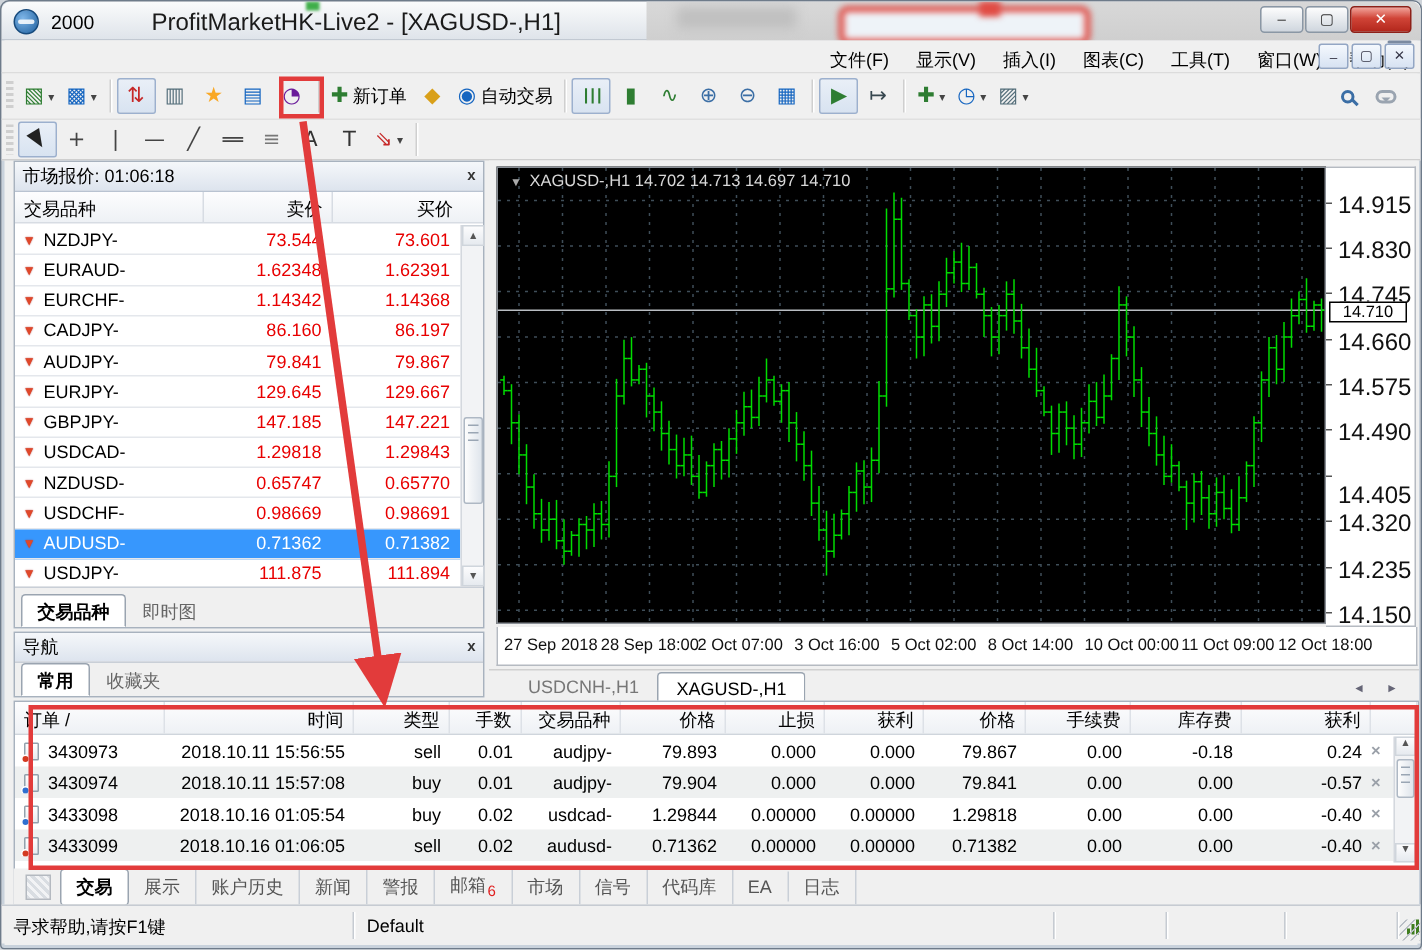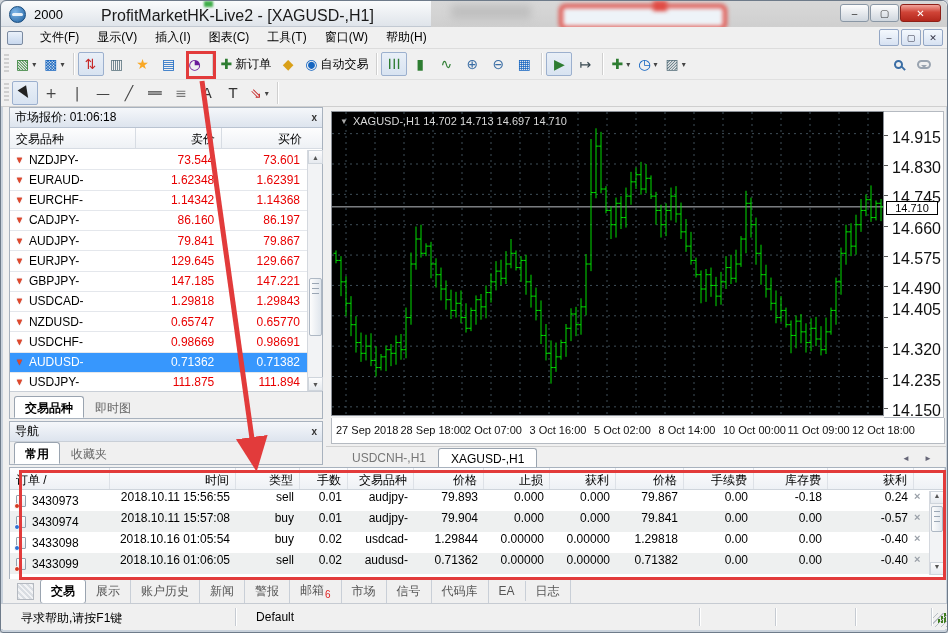--- a/index.html
+++ b/index.html
@@ -26,21 +26,21 @@
   .app-num { position:absolute; left:33px; top:6px; font-size:13px; }
   .win-title { position:absolute; left:100px; top:6px; font-size:16px; color:#1a1a1a; }
   .winbtns { position:absolute; right:8px; top:3px; display:flex; gap:1px; }
   .wbtn { width:29px; height:18px; border:1px solid #8a97a5; border-radius:3px;
     background:linear-gradient(#fdfdfd,#cfd6de); display:flex; align-items:center; justify-content:center;
     font-size:10px; color:#333; }
   .wbtn.close { width:41px; background:linear-gradient(#f2a49b,#d04437 45%,#b3271c); color:#fff; font-weight:bold; border-color:#8e2018;}
 
   
   .menubar { position:absolute; left:0; top:26px; width:948px; height:22px; background:#f0f0f0;
-    border-bottom:1px solid #dcdcdc; display:flex; align-items:center; }
+    border-bottom:1px solid #dcdcdc; display:flex; align-items:flex-end;flex-direction:column; }
   .menu-doc-icon { width:16px; height:14px; margin:0 8px 0 6px; border:1px solid #7b8aa0;
     background:linear-gradient(#eaf1fa,#c8d8ee); border-radius:2px; }
   .menu-item { padding:3px 9px; }
   .mdi-ctrls { position:absolute; right:6px; top:2px; display:flex; gap:2px; }
   .mdibtn { width:20px; height:17px; border:1px solid #93a6c4; border-radius:2px;
     background:linear-gradient(#f4f8fd,#d7e2f2); font-size:9px; display:flex; align-items:center; justify-content:center; color:#334; }
 
   
   .tb1 { position:absolute; left:0; top:48px; width:948px; height:31px; background:#f0f0f0;
     border-bottom:1px solid #e0e0e0; display:flex; align-items:center; }
@@ -107,38 +107,38 @@
   .chart-tabs { position:absolute; left:0; top:339px; width:620px; height:22px; background:#f0f0f0; border-top:1px solid #d0d0d0;
     display:flex; align-items:flex-end; padding-left:14px; }
   .ctab { height:20px; padding:3px 12px 0; color:#777; font-size:12px; }
   .ctab.active { background:#fff; border:1px solid #9aa4b0; border-bottom-color:#fff; border-radius:3px 3px 0 0; color:#000; }
   .ctab-arrows { margin-left:auto; margin-right:8px; color:#667; font-size:8px; padding-bottom:5px; letter-spacing:6px;}
 
   
   .terminal { position:absolute; left:8px; top:466px; width:937px; height:136px; background:#fff; border:1px solid #a8b2be; }
   .t-hdr { display:flex; height:22px; background:linear-gradient(#fdfdfe,#eef1f5); border-bottom:1px solid #cfd5dc; }
   .t-hdr div { padding:4px 6px 0; border-right:1px solid #dde1e7; font-size:12px; }
-  .t-row { display:flex; height:21px; }
+  .t-row { display:flex; height:21px; align-items:center; }
   .t-row:nth-child(even) { background:#eef0f0; }
   .t-cell { padding:0 6px; white-space:nowrap; overflow:hidden; }
   .doc { position:relative; width:10px; height:12px; background:linear-gradient(#fff,#e8ecf0); border:1px solid #93a1ad; border-radius:1px; flex:none;}
   .doc i { position:absolute; left:-3px; bottom:-3px; width:6px; height:6px; border-radius:50%; border:1px solid #fff; }
   .t-x { color:#9aa0a8; font-weight:bold; font-size:11px; }
   .t-scroll { position:absolute; right:1px; top:23px; width:15px; height:84px; background:#f2f3f5; border-left:1px solid #d4d8de;}
   .term-tabs { position:absolute; left:8px; top:578px; width:937px; height:24px; background:#f0f0f0; display:flex; align-items:center; }
   .grip-ic { width:17px; height:17px; margin:0 6px 0 8px; border:1px solid #b4b9c0;
     background:repeating-linear-gradient(45deg,#d9dde2 0 2px,#f2f3f5 2px 4px); }
   .ttab { padding:3px 10px; color:#555; border-right:1px solid #c9cfd7; position:relative; }
   .ttab.active { background:#fff; border:1px solid #9aa4b0; border-radius:3px; color:#000; font-weight:bold; }
   .badge6 { color:#e02020; font-size:10px; vertical-align:sub; margin-left:1px; }
 
   
   .statusbar { position:absolute; left:0; top:602px; width:948px; height:26px; background:#f0f0f0;
     border-top:1px solid #c6cbd2; display:flex; align-items:center; }
-  .sseg { height:18px; padding:2px 20px 0; border-right:1px solid #c6cbd2; box-shadow:1px 0 0 #fff; }
+  .sseg { height:18px; padding:2px 8px 0; border-right:1px solid #c6cbd2; box-shadow:1px 0 0 #fff; }
   .conn { margin-left:6px; display:flex; align-items:flex-end; gap:1px; height:12px; }
   .conn i { width:2px; background:#3f7d1f; display:block; }
   .conn i:nth-child(4){ background:#1f4f7d; }
   .rgrip { position:absolute; right:2px; bottom:2px; width:14px; height:14px;
     background:repeating-linear-gradient(135deg,transparent 0 3px,#b9bec5 3px 4px); }
 
   
   .anno { position:absolute; border:3px solid #e23b3b; z-index:50; pointer-events:none; }
   #anno-arrow { position:absolute; left:0; top:0; width:948px; height:633px; z-index:49; pointer-events:none; }
 </style>
@@ -815,21 +815,21 @@
         <div class="pa-lbl" style="top: 47px;">14.830</div>
         <div class="pa-tick" style="top: 83.3571px;"></div>
         <div class="pa-lbl" style="top: 77.3571px;">14.745</div>
         <div class="pa-tick" style="top: 113.714px;"></div>
         <div class="pa-lbl" style="top: 107.714px;">14.660</div>
         <div class="pa-tick" style="top: 144.071px;"></div>
         <div class="pa-lbl" style="top: 138.071px;">14.575</div>
         <div class="pa-tick" style="top: 174.429px;"></div>
         <div class="pa-lbl" style="top: 168.429px;">14.490</div>
         <div class="pa-tick" style="top: 204.786px;"></div>
-        <div class="pa-lbl" style="top: 189px;">14.405</div>
+        <div class="pa-lbl" style="top: 210px;">14.405</div>
         <div class="pa-tick" style="top: 235.143px;"></div>
         <div class="pa-lbl" style="top: 229.143px;">14.320</div>
         <div class="pa-tick" style="top: 265.5px;"></div>
         <div class="pa-lbl" style="top: 259.5px;">14.235</div>
         <div class="pa-tick" style="top: 295.857px;"></div>
         <div class="pa-lbl" style="top: 289.857px;">14.150</div>
         <div class="pa-cur" style="top: 88.8571px;">14.710</div>
       </div>
     <div class="time-axis" id="time-axis">
         <div class="ta-lbl" style="left: 4px;">27 Sep 2018</div>

